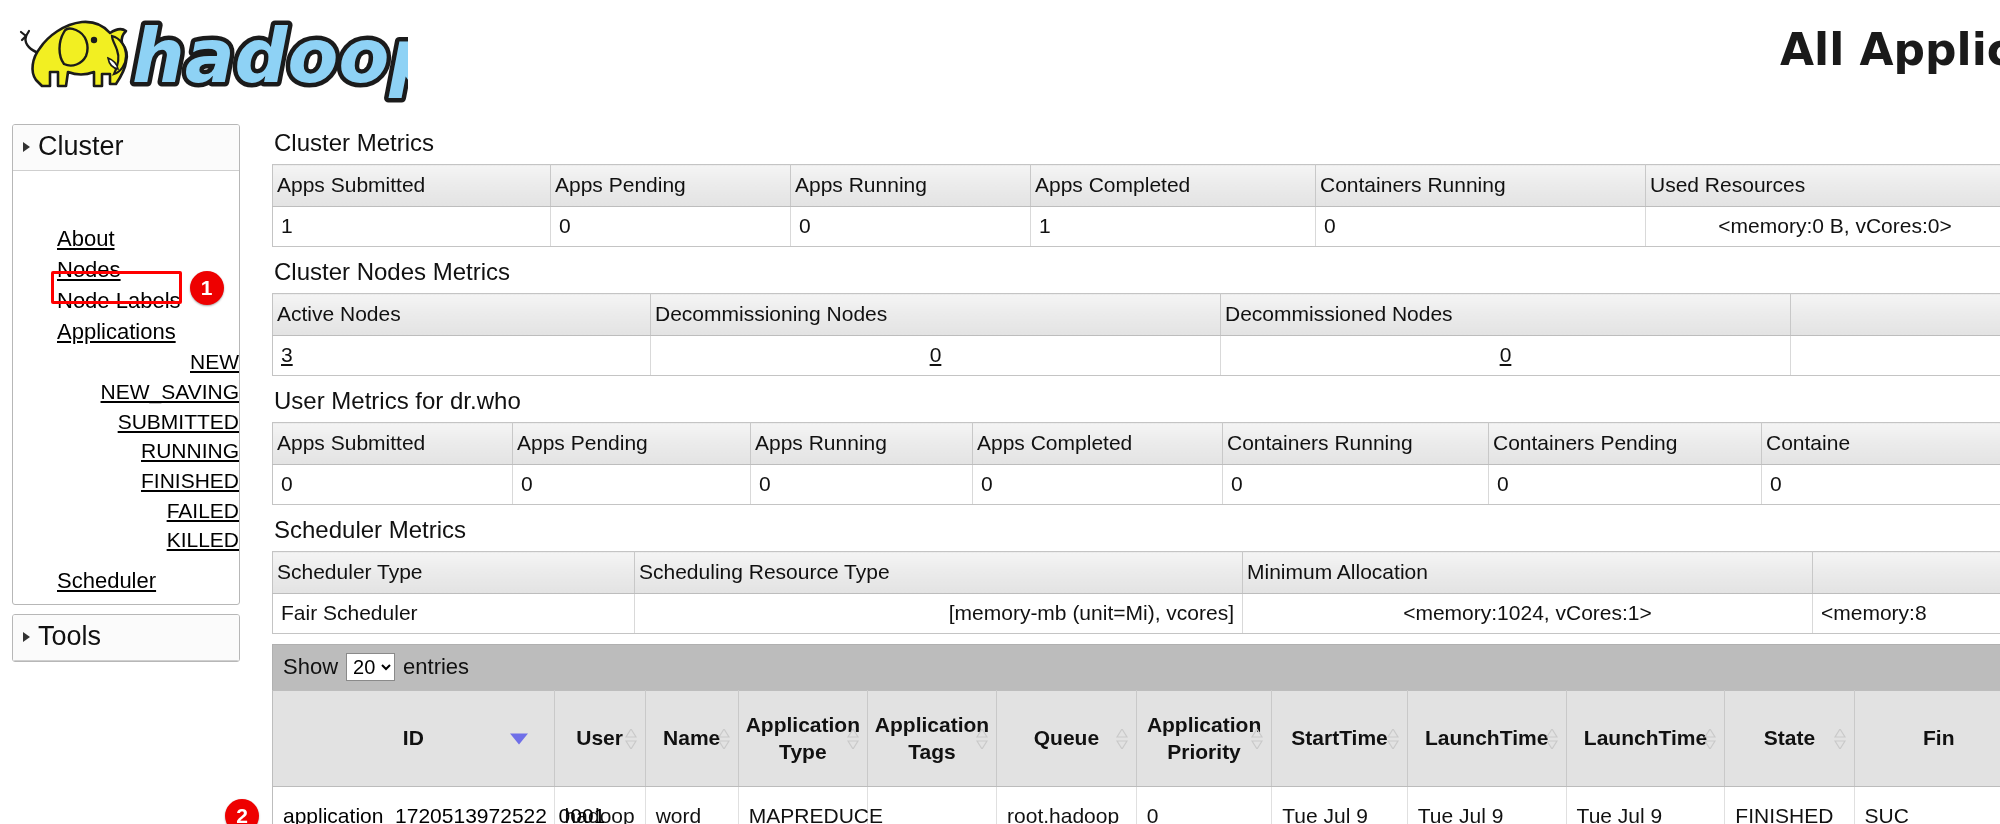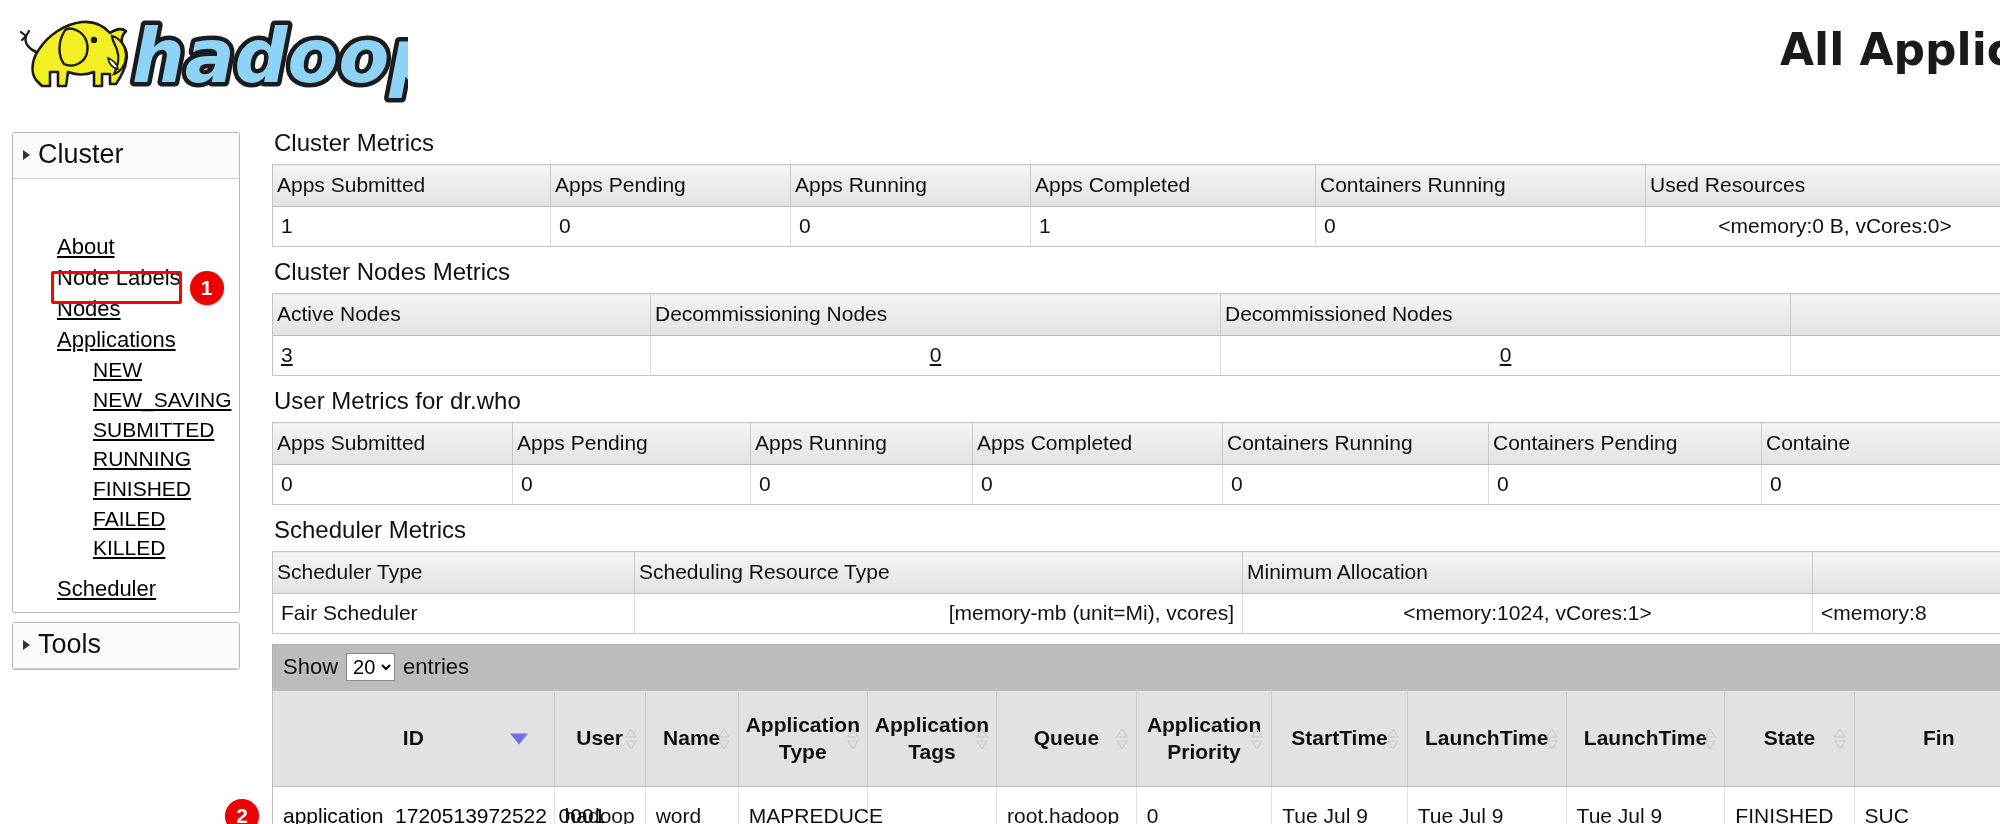--- a/index.html
+++ b/index.html
@@ -37,21 +37,21 @@
     font-size: 44px;
     font-weight: bold;
     color: #1a1a1a;
     letter-spacing: 0px;
     font-family: "DejaVu Sans", sans-serif;
   }
 
   
   .sidebar {
     position: absolute;
-    left: 12px; top: 132px;
+    left: 12px; top: 124px;
     width: 228px;
   }
   .panel {
     border: 1px solid #b7b7b7;
     background: #fff;
     border-radius: 3px;
     overflow: hidden;
     margin-bottom: 9px;
   }
   .panel-head {
@@ -83,20 +83,21 @@
     text-underline-offset: 2px;
     padding: 1px 0 1px 44px;
     line-height: 1.32;
     white-space: nowrap;
     cursor: pointer;
   }
   .nav-link.nolink { text-decoration: none; }
   .nav-sub {
     padding-left: 80px;
     font-size: 21px;
+    text-align: right;
   }
   .nav-gap { height: 10px; }
 
   
   .hl-box {
     position: absolute;
     border: 3px solid #ff0000;
     border-radius: 2px;
     pointer-events: none;
   }
@@ -284,22 +285,22 @@
 
   <div class="sidebar">
 
     <div class="panel">
       <div class="panel-head">
         <span class="tri"></span>
         <span class="panel-title">Cluster</span>
       </div>
       <div class="panel-body">
         <a class="nav-link">About</a>
+        <a class="nav-link">Nodes</a>
         <a class="nav-link nolink">Node Labels</a>
-        <a class="nav-link">Nodes</a>
         <a class="nav-link" id="applications-link">Applications</a>
 
         <a class="nav-link nav-sub">NEW</a>
         <a class="nav-link nav-sub">NEW_SAVING</a>
         <a class="nav-link nav-sub">SUBMITTED</a>
         <a class="nav-link nav-sub">RUNNING</a>
         <a class="nav-link nav-sub">FINISHED</a>
         <a class="nav-link nav-sub">FAILED</a>
         <a class="nav-link nav-sub">KILLED</a>
 

